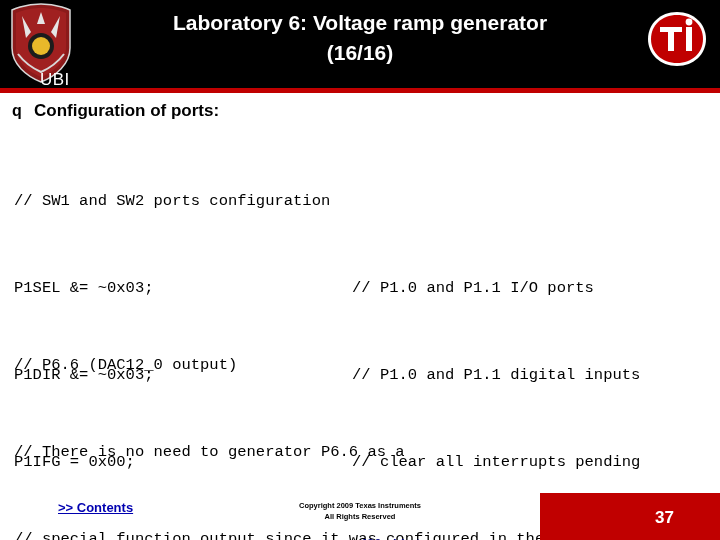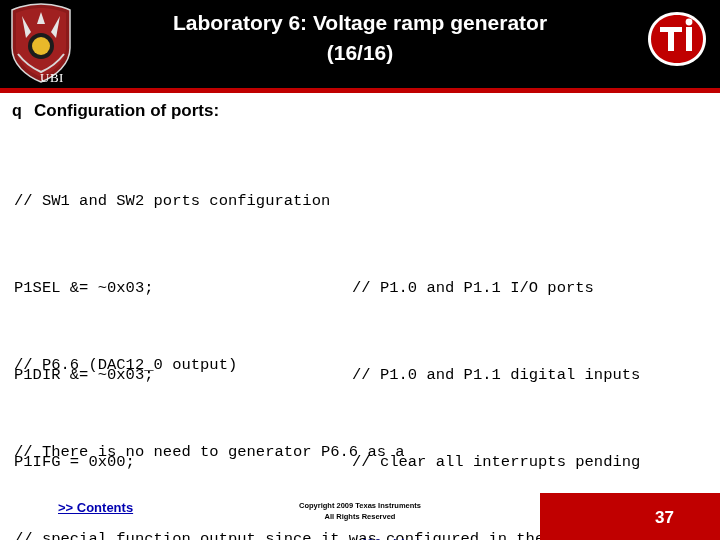--- a/index.html
+++ b/index.html
@@ -42,23 +42,23 @@
     left: 4px;
     top: 2px;
     width: 74px;
     height: 84px;
   }
   .ubi-label {
     position: absolute;
     left: 12px;
     top: 70px;
     color: #ffffff;
-    font-size: 13px;
+    font-size: 17px;
     letter-spacing: 0.5px;
-    font-family: Liberation Serif, serif;
+    font-family: Liberation Sans, sans-serif;
     padding-left: 28px;
   }
 
   
   .ti-logo {
     position: absolute;
     right: 10px;
     top: 10px;
     width: 66px;
     height: 58px;

